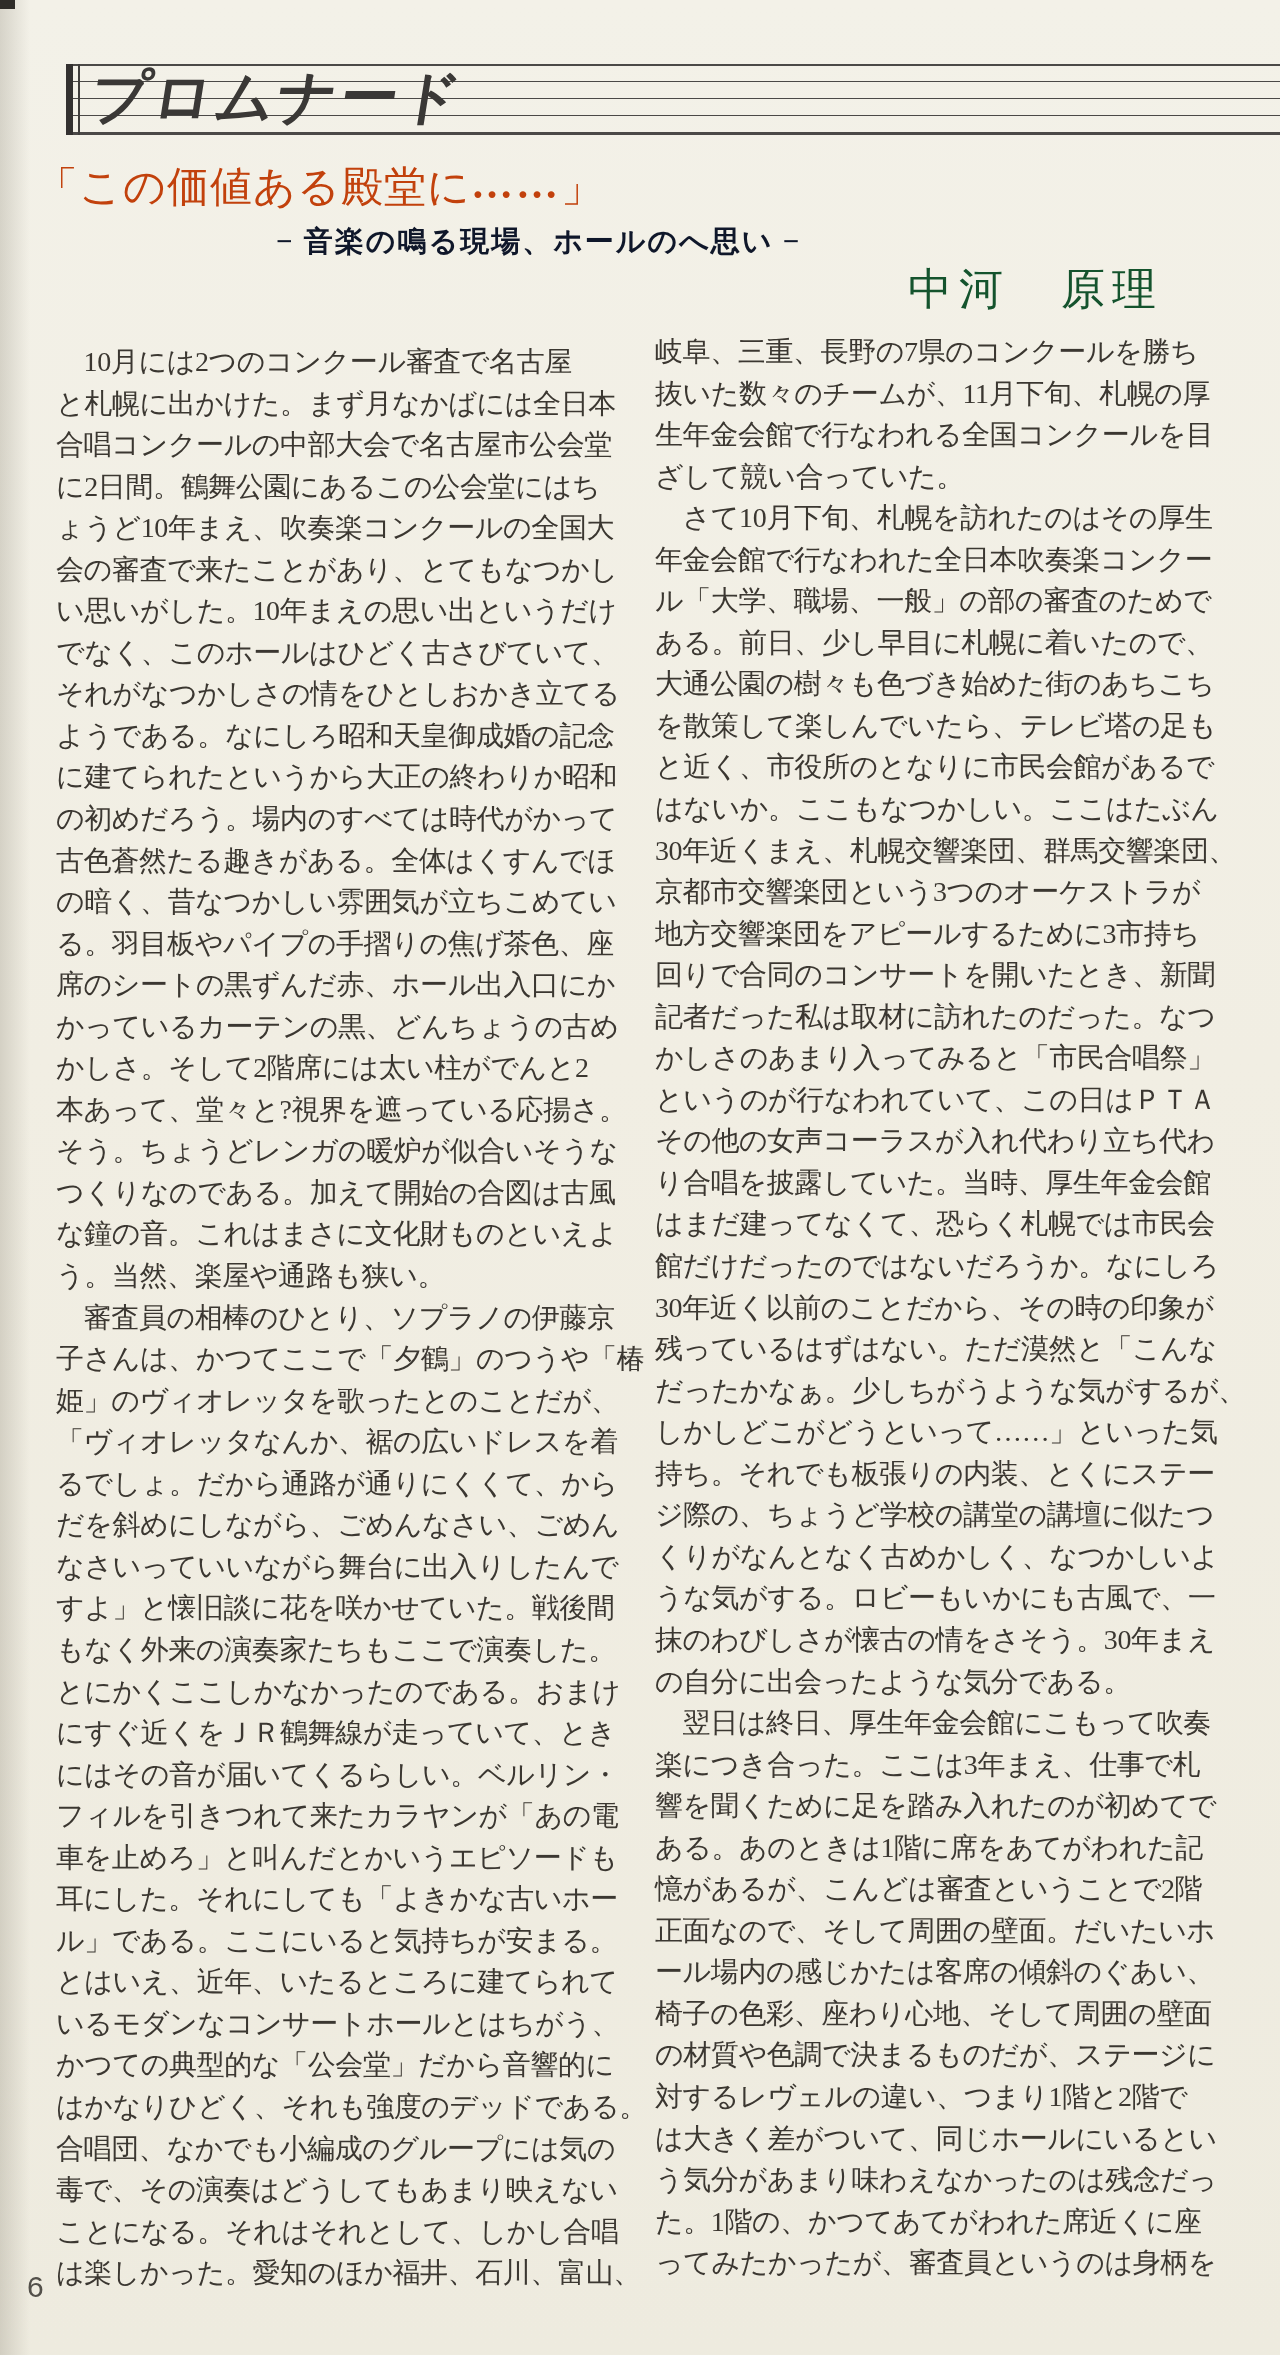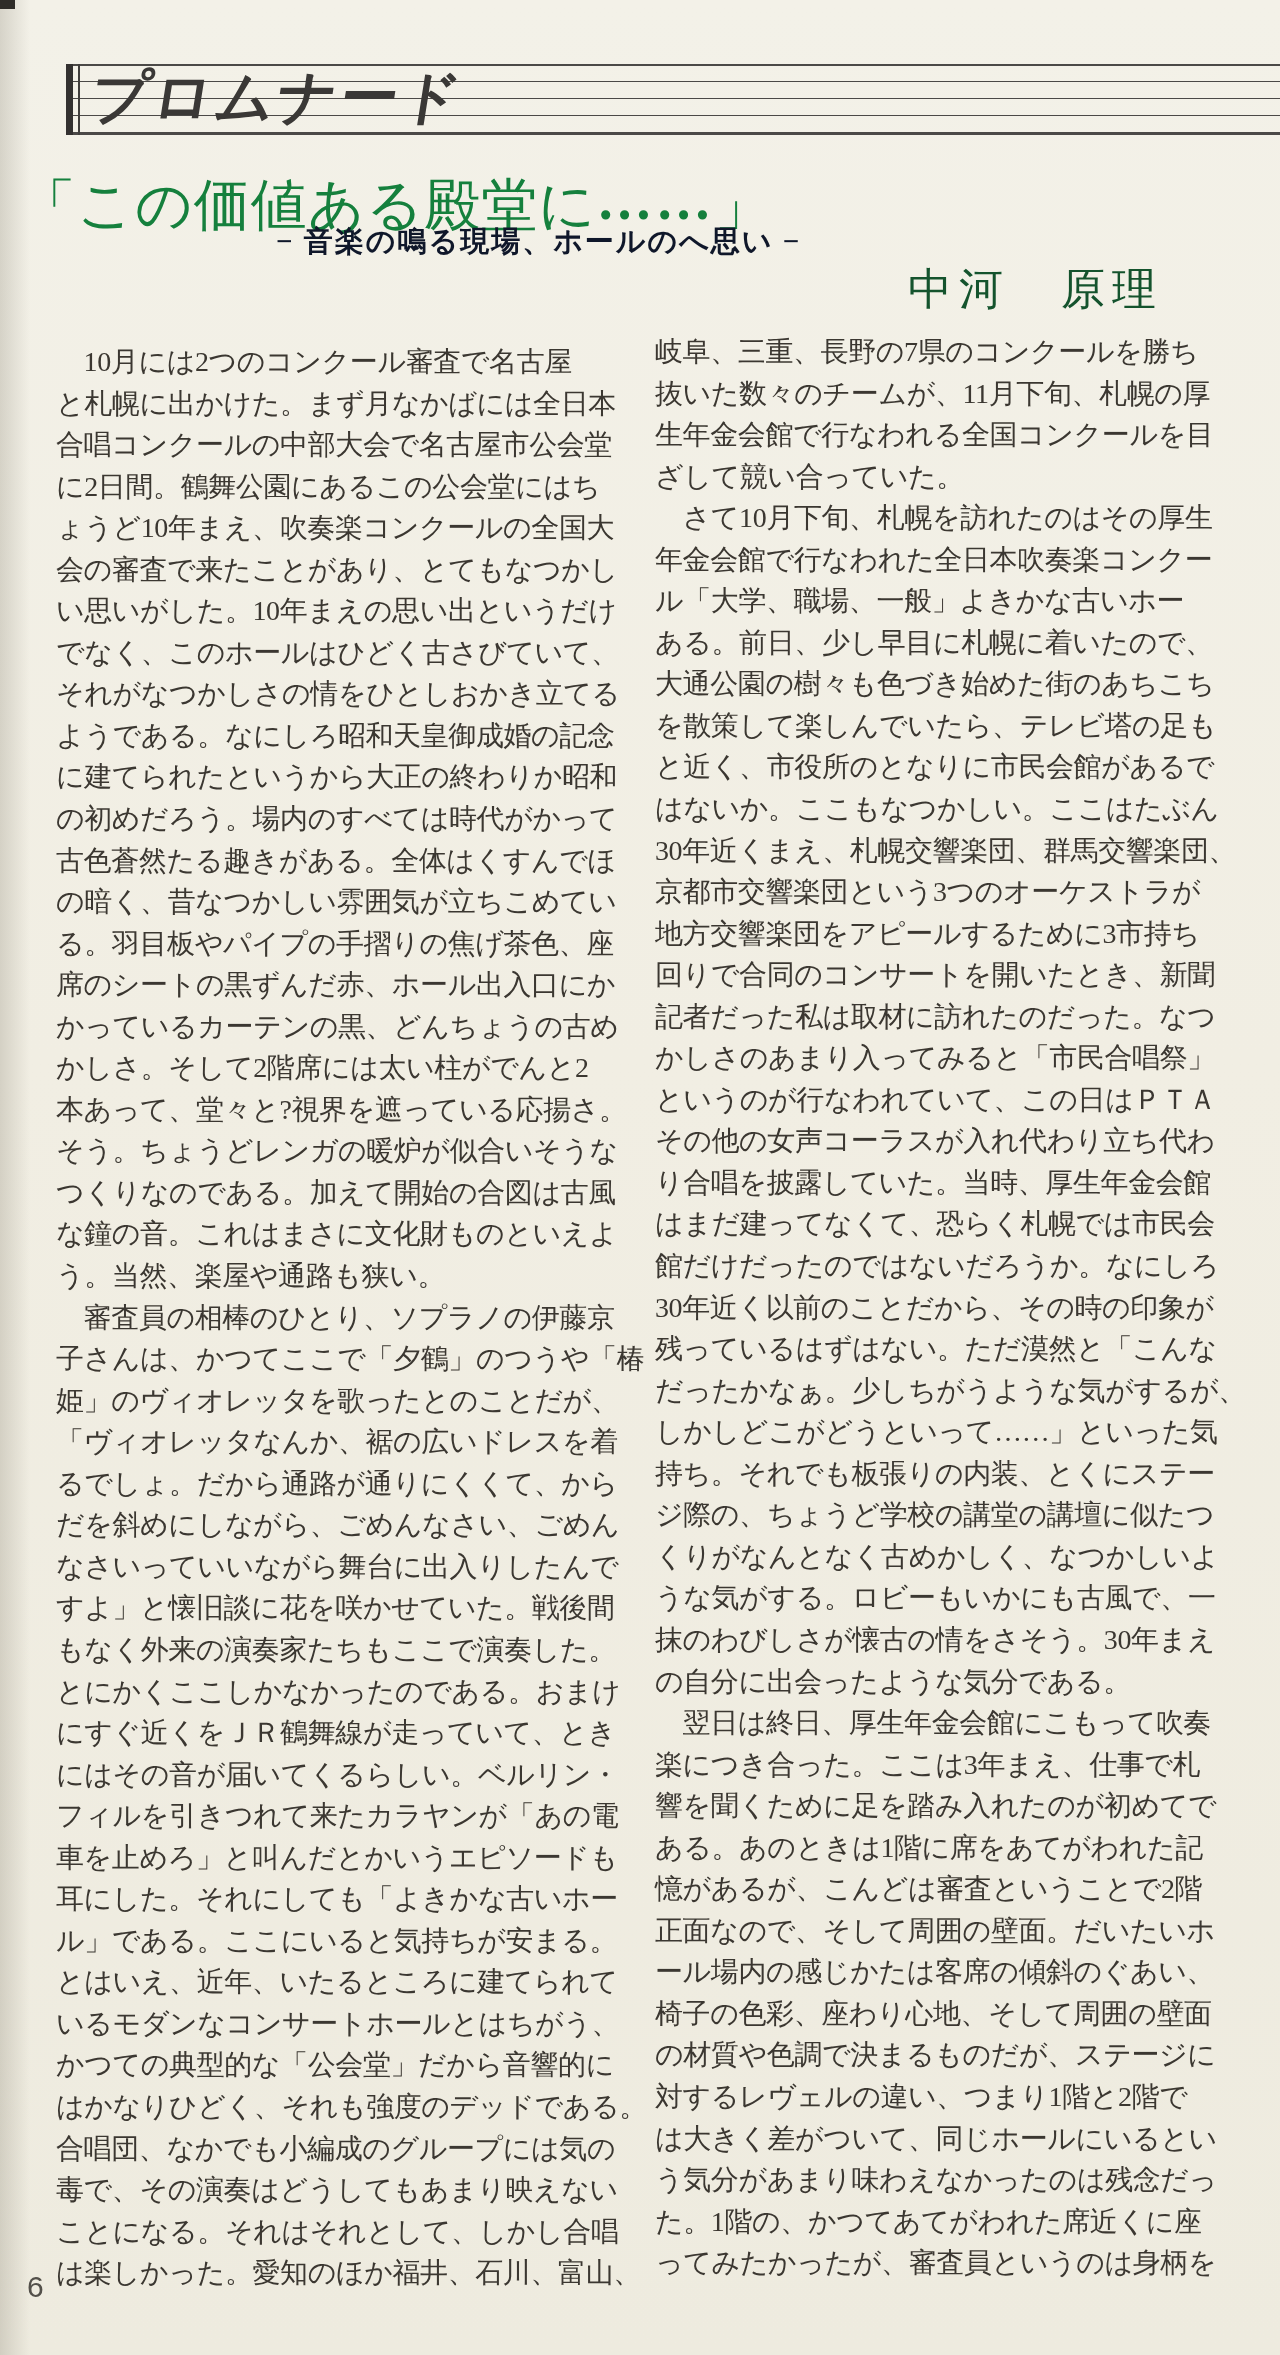--- a/index.html
+++ b/index.html
@@ -25,22 +25,22 @@
   .barline-thick{position:absolute;left:0;top:0;width:7px;height:71px;background:#333130;}
   .barline-thin{position:absolute;left:12px;top:0;width:2px;height:71px;background:#403e3c;}
   .banner-text{
     position:absolute;left:26px;top:-6px;
     font-family:"Liberation Sans","DejaVu Sans",sans-serif;
     font-size:58px;font-weight:bold;letter-spacing:3px;color:#3a3836;
     transform:skewX(-9deg);white-space:nowrap;line-height:1;padding-top:10px;
   }
 
   
-  .title{position:absolute;left:20px;top:134px;font-size:56px;letter-spacing:1px;
-    color:#15803d;white-space:nowrap;line-height:1.2;font-weight:500;}
+  .title{position:absolute;left:36px;top:134px;font-size:42px;letter-spacing:1px;
+    color:#c2410c;white-space:nowrap;line-height:1.2;font-weight:500;}
   .title .dots{letter-spacing:3px;font-weight:bold;position:relative;top:-0.08em;}
   .subtitle{position:absolute;left:276px;top:222px;font-size:29px;letter-spacing:2px;
     color:#0f172a;font-weight:600;white-space:nowrap;}
   .author{position:absolute;left:908px;top:260px;font-size:44px;letter-spacing:7px;
     color:#14532d;white-space:nowrap;}
 
   
   .col{position:absolute;font-size:28px;}
   .col .line{height:41.55px;line-height:41.55px;white-space:pre;letter-spacing:-0.4px;
     color:#3b3731;}
@@ -122,21 +122,21 @@
       <div class="line">ことになる。それはそれとして、しかし合唱</div>
       <div class="line">は楽しかった。愛知のほか福井、石川、富山、</div>
     </div>
   <div class="col col-right">
       <div class="line">岐阜、三重、長野の7県のコンクールを勝ち</div>
       <div class="line">抜いた数々のチームが、11月下旬、札幌の厚</div>
       <div class="line">生年金会館で行なわれる全国コンクールを目</div>
       <div class="line">ざして競い合っていた。</div>
       <div class="line">　さて10月下旬、札幌を訪れたのはその厚生</div>
       <div class="line">年金会館で行なわれた全日本吹奏楽コンクー</div>
-      <div class="line">ル「大学、職場、一般」よきかな古いホー</div>
+      <div class="line">ル「大学、職場、一般」の部の審査のためで</div>
       <div class="line">ある。前日、少し早目に札幌に着いたので、</div>
       <div class="line">大通公園の樹々も色づき始めた街のあちこち</div>
       <div class="line">を散策して楽しんでいたら、テレビ塔の足も</div>
       <div class="line">と近く、市役所のとなりに市民会館があるで</div>
       <div class="line">はないか。ここもなつかしい。ここはたぶん</div>
       <div class="line">30年近くまえ、札幌交響楽団、群馬交響楽団、</div>
       <div class="line">京都市交響楽団という3つのオーケストラが</div>
       <div class="line">地方交響楽団をアピールするために3市持ち</div>
       <div class="line">回りで合同のコンサートを開いたとき、新聞</div>
       <div class="line">記者だった私は取材に訪れたのだった。なつ</div>

